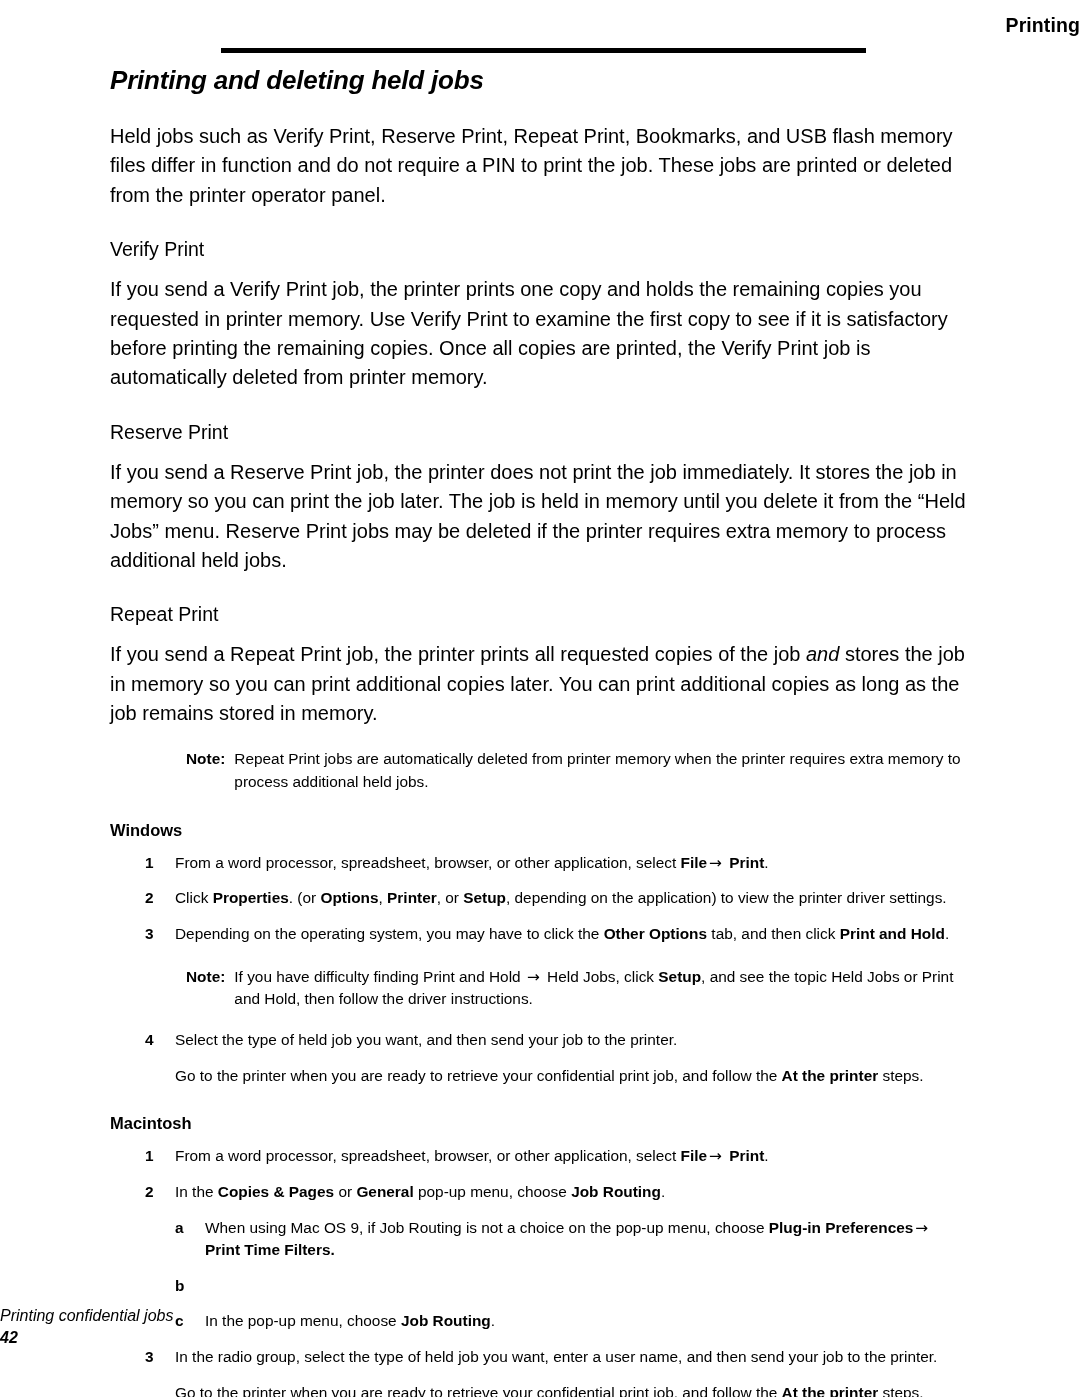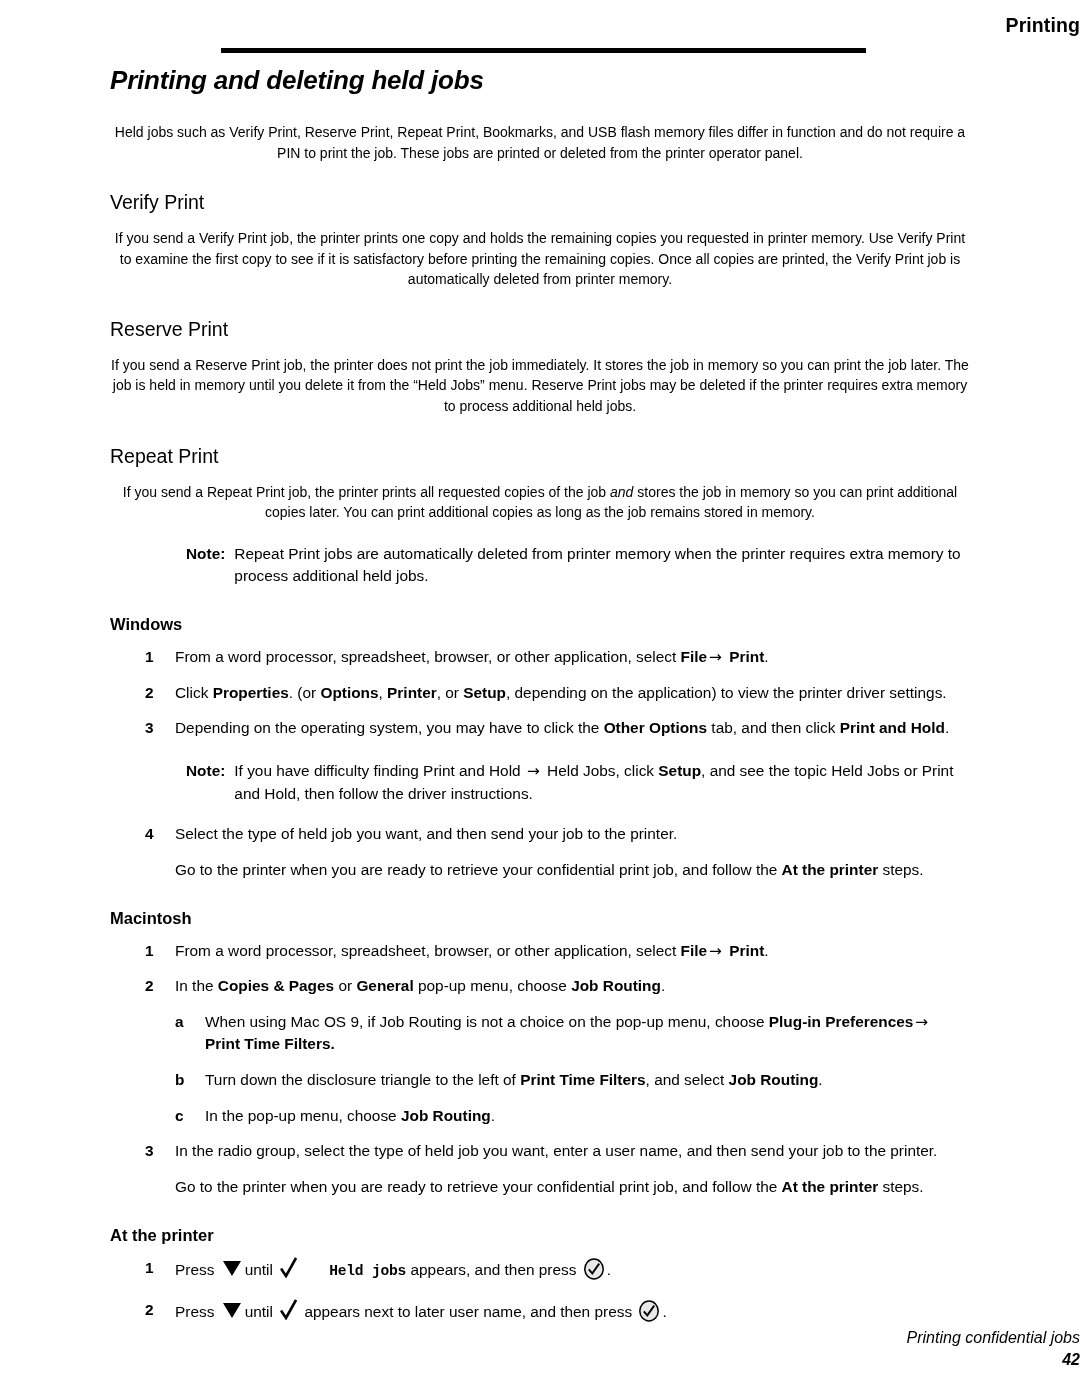--- a/index.html
+++ b/index.html
@@ -59,24 +59,24 @@
     font-size: 19.5px;
     font-weight: normal;
     margin: 28px 0 14px 0;
   }
   h3.subsect {
     font-size: 16.5px;
     font-weight: bold;
     margin: 27px 0 12px 0;
   }
   p.body {
-    font-size: 14px;
+    font-size: 20px;
     line-height: 1.47;
     margin: 0 0 6px 0;
-    text-align: center;
+    text-align: left;
   }
   p.body:last-child { margin-bottom: 0; }
 
   
   .note {
     display: flex;
     margin: 20px 0 18px 76px;
     font-size: 15.4px;
     line-height: 1.47;
   }
@@ -161,22 +161,22 @@
     display: inline-block;
     vertical-align: -5px;
     margin: 0 2px;
   }
 
   
   .footer {
     position: absolute;
     left: 0;
     right: 0;
-    bottom: 28px;
-    text-align: right;
+    bottom: 50px;
+    text-align: left;
   }
   .footer-text {
     font-size: 16px;
     font-style: italic;
   }
   .footer-page {
     font-size: 16px;
     font-style: italic;
     font-weight: bold;
     margin-top: 4px;
@@ -257,21 +257,20 @@
         <div class="step-text"><span>In the </span><b>Copies &amp; Pages</b><span> or </span><b>General</b><span> pop-up menu, choose </span><b>Job Routing</b><span>.</span></div>
       </div>
 
       <div class="substep">
         <div class="substep-letter">a</div>
         <div class="substep-text"><span>When using Mac OS 9, if Job Routing is not a choice on the pop-up menu, choose </span><b>Plug-in Preferences</b><span class="arrow">→</span> <b>Print Time Filters.</b></div>
       </div>
 
       <div class="substep">
         <div class="substep-letter">b</div>
-        <div class="substep-text"><span>Turn down the disclosure triangle to the left of </span><b>Print Time Filters</b><span>, and select </span><b>Job Routing</b><span>.</span></div>
       </div>
 
       <div class="substep">
         <div class="substep-letter">c</div>
         <div class="substep-text"><span>In the pop-up menu, choose </span><b>Job Routing</b><span>.</span></div>
       </div>
 
       <div class="step">
         <div class="step-num">3</div>
         <div class="step-text">In the radio group, select the type of held job you want, enter a user name, and then send your job to the printer.</div>

